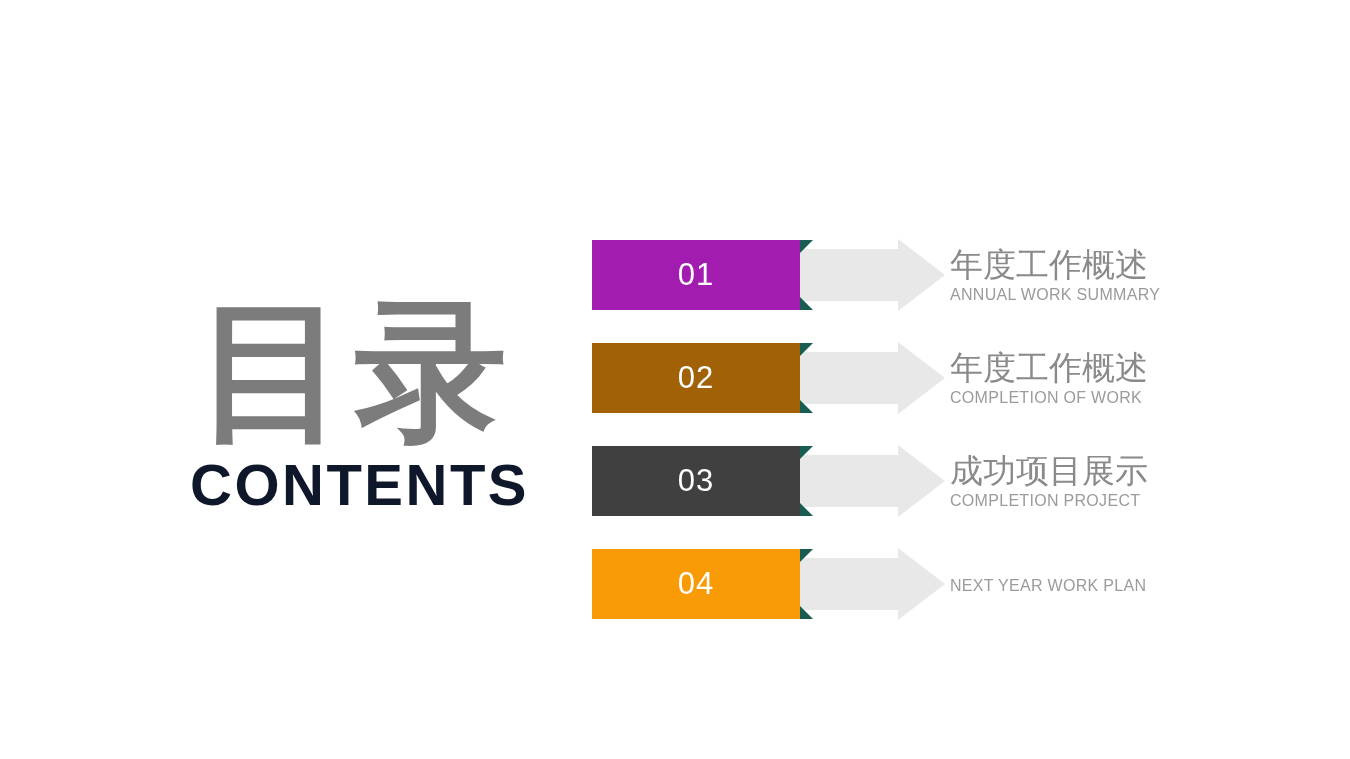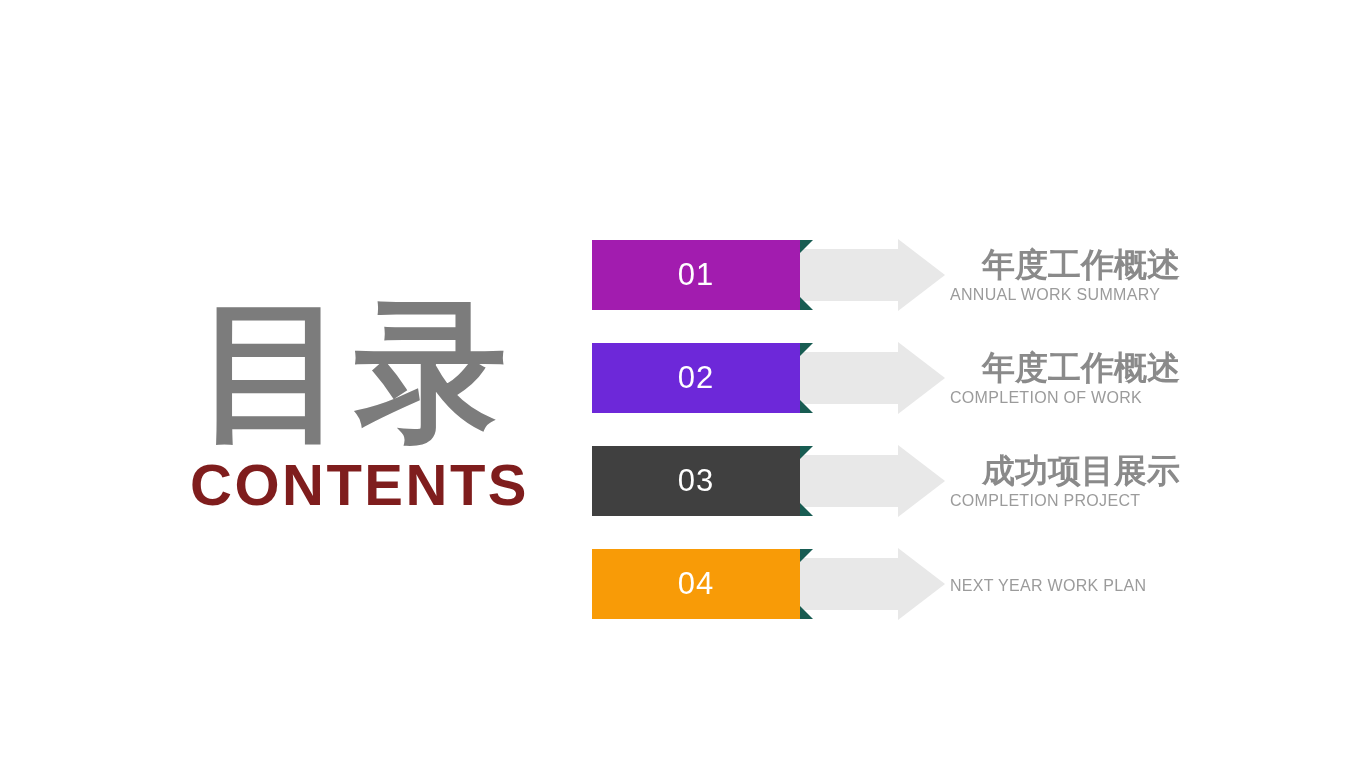--- a/index.html
+++ b/index.html
@@ -117,39 +117,38 @@
     display: flex;
     flex-direction: column;
     justify-content: center;
   }
   .label-cn {
     font-size: 33px;
     line-height: 1.08;
     color: #8a8a8a;
     white-space: nowrap;
     font-family: "DejaVu Sans", "Liberation Sans", sans-serif;
-    font-weight: 700;
-    margin-left: 32px;
+    font-weight: 400;
   }
   .label-en {
     margin-top: 3px;
     font-size: 16px;
     line-height: 1.1;
     color: #9b9b9b;
     white-space: nowrap;
     letter-spacing: 0.3px;
     font-family: "Liberation Sans", sans-serif;
   }
 </style>
 </head>
 <body style="background: rgb(255, 255, 255);">
 
 <div id="title-block">
   <div id="title-cn" style="color: rgb(124, 124, 124);">目录</div>
-  <div id="title-en" style="color: #7f1d1d;">CONTENTS</div>
+  <div id="title-en" style="color: #0f172a;">CONTENTS</div>
 </div>
 
 <div id="items-block">
 
   <div class="item-row">
     <div class="arrow">
       <svg viewBox="0 0 145 72" preserveAspectRatio="none">
         <polygon points="0,10 98,10 98,0 145,36 98,72 98,62 0,62" fill="#E8E8E8"></polygon>
       </svg>
     </div>
@@ -165,21 +164,21 @@
   </div>
 
   <div class="item-row">
     <div class="arrow">
       <svg viewBox="0 0 145 72" preserveAspectRatio="none">
         <polygon points="0,10 98,10 98,0 145,36 98,72 98,62 0,62" fill="#E8E8E8"></polygon>
       </svg>
     </div>
     <div class="fold fold-top" style="border-top-color: rgb(24, 92, 82);"></div>
     <div class="fold fold-bottom" style="border-bottom-color: rgb(24, 92, 82);"></div>
-    <div class="num-plate" style="background:#6d28d9">
+    <div class="num-plate" style="background:#a16207">
       <span class="num-text">02</span>
     </div>
     <div class="labels">
       <div class="label-cn">年度工作概述</div>
       <div class="label-en">COMPLETION OF WORK</div>
     </div>
   </div>
 
   <div class="item-row">
     <div class="arrow">

